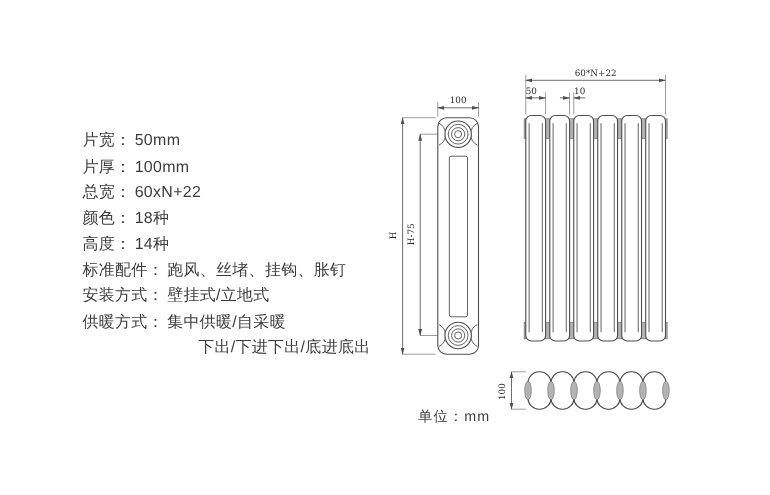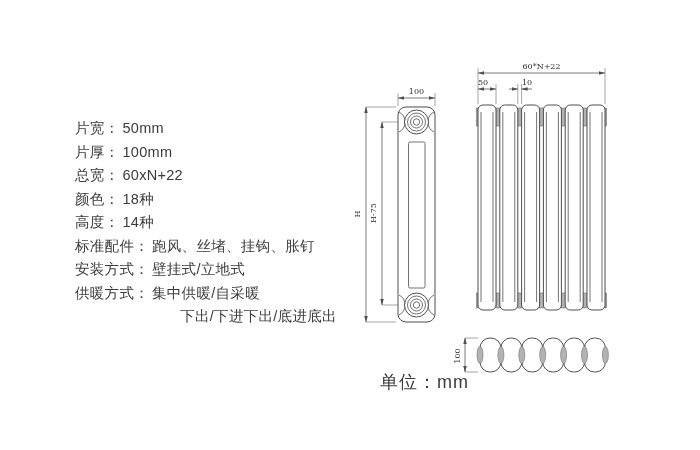--- a/index.html
+++ b/index.html
@@ -16,21 +16,21 @@
   svg{position:absolute;overflow:visible;}
   #side-view{left:340px;top:82px;}
   #front-view{left:468px;top:52px;}
   #top-view{left:450px;top:332px;}
   .outline{fill:#ffffff;stroke:#4f4f4f;stroke-width:1;}
   .thin{fill:none;stroke:#4f4f4f;stroke-width:.8;}
   .dim{stroke:#5a5a5a;stroke-width:.8;fill:none;}
   .ext{stroke:#6a6a6a;stroke-width:.6;fill:none;}
   .conn{fill:#b3b3b3;stroke:#707070;stroke-width:.6;}
   .dimtxt{font-family:"DejaVu Serif","Liberation Serif",serif;font-size:8px;fill:#2f2f2f;}
-  #unit-label{position:absolute;left:380px;top:370px;font-size:18px;letter-spacing:1px;text-align:right;}
+  #unit-label{position:absolute;left:380px;top:370px;font-size:13px;letter-spacing:1px;text-align:right;}
 </style>
 </head>
 <body>
 
 <div id="canvas">
 
   <div id="spec-panel">
     <div class="spec-line"><span class="lbl">片宽：</span><span>50mm</span></div>
     <div class="spec-line"><span class="lbl">片厚：</span><span>100mm</span></div>
     <div class="spec-line"><span class="lbl">总宽：</span><span>60xN+22</span></div>

